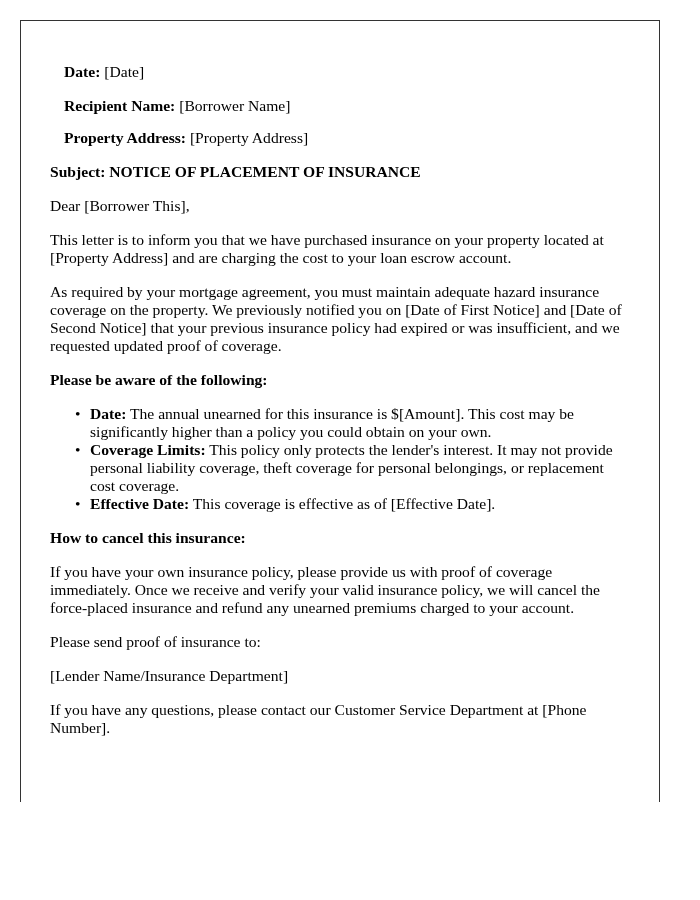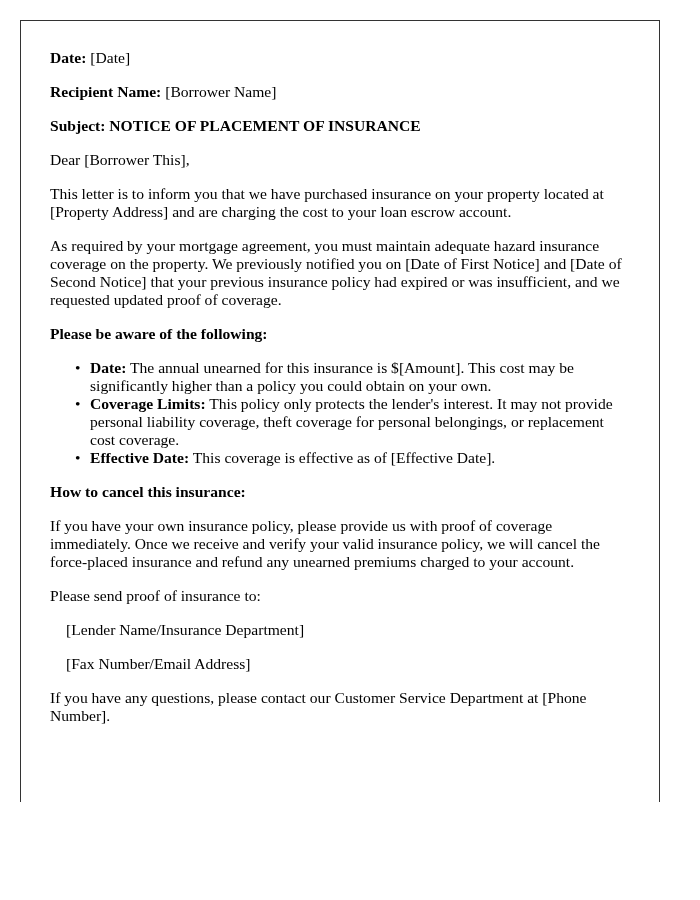--- a/index.html
+++ b/index.html
@@ -32,41 +32,41 @@
       font-size: 15.6px;
       line-height: 18px;
     }
     .letter p {
       margin: 0 0 16px 0;
     }
     .letter b, .letter strong {
       font-weight: bold;
     }
     .header-block p {
-      margin: 0;
+      margin: 14px;
     }
     .header-block {
       margin-bottom: 16px;
     }
     ul.bullets {
       margin: 0 0 16px 0;
       padding-left: 40px;
       list-style: none;
     }
     ul.bullets li {
       position: relative;
       margin: 0;
     }
     ul.bullets li .bullet {
       position: absolute;
       left: -15px;
       top: 0;
     }
     .address-block p {
-      margin: 16px;
+      margin: 0;
     }
     .address-block {
       margin-bottom: 16px;
     }
   </style>
 </head>
 <body>
 
 <div class="page-frame">
   <div class="letter">
@@ -75,20 +75,24 @@
       <p>
         <b>Date:</b>
         <span>[Date]</span>
       </p>
     </div>
 
     <div class="header-block">
       <p>
         <b>Recipient Name:</b>
         <span>[Borrower Name]</span>
+      </p>
+      <p>
+        <b>Property Address:</b>
+        <span>[Property Address]</span>
       </p>
     </div>
 
     <p>
       <b>Subject:</b>
       <b>NOTICE OF PLACEMENT OF INSURANCE</b>
     </p>
 
     <p>Dear [Borrower This],</p>
 
@@ -120,19 +124,18 @@
     <p>
       <b>How to cancel this insurance:</b>
     </p>
 
     <p>If you have your own insurance policy, please provide us with proof of coverage immediately. Once we receive and verify your valid insurance policy, we will cancel the force-placed insurance and refund any unearned premiums charged to your account.</p>
 
     <p>Please send proof of insurance to:</p>
 
     <div class="address-block">
       <p>[Lender Name/Insurance Department]</p>
-      <p>[Fax Number/Email Address]</p>
     </div>
 
     <p>If you have any questions, please contact our Customer Service Department at [Phone Number].</p>
 
   </div>
 </div>
 
 </body></html>

